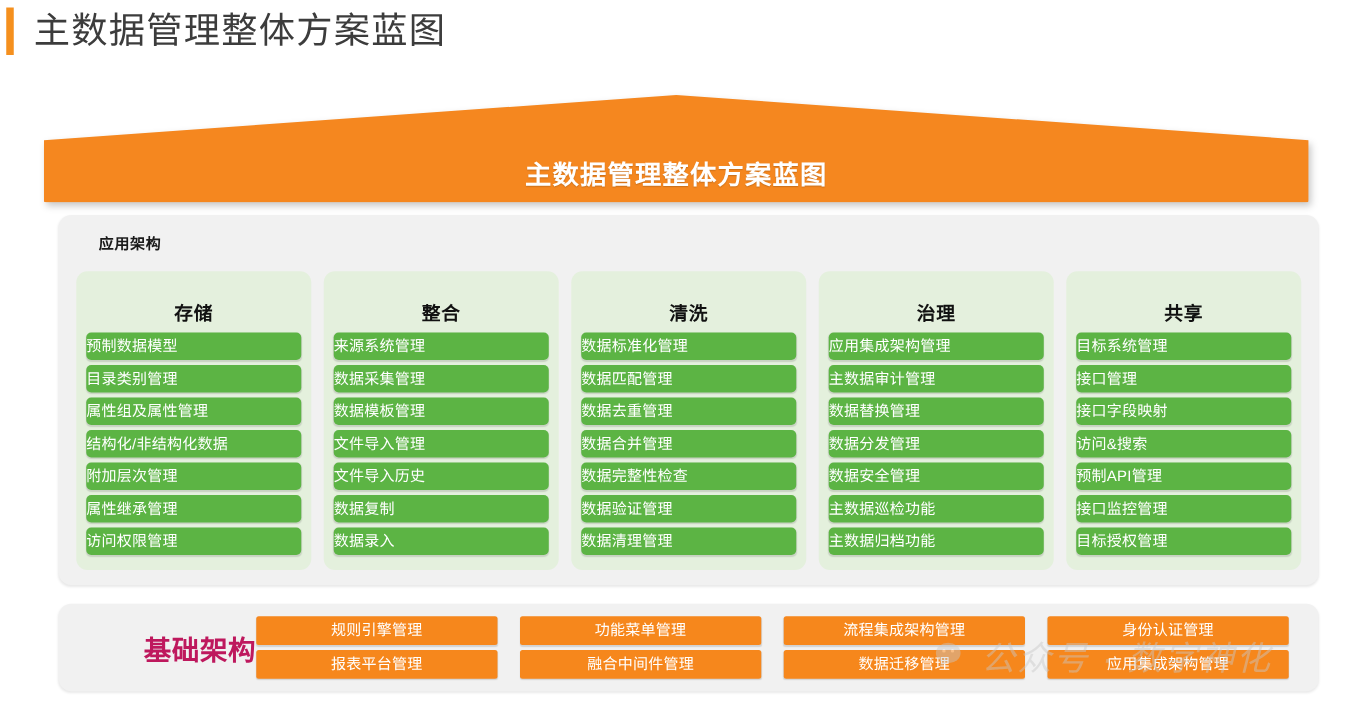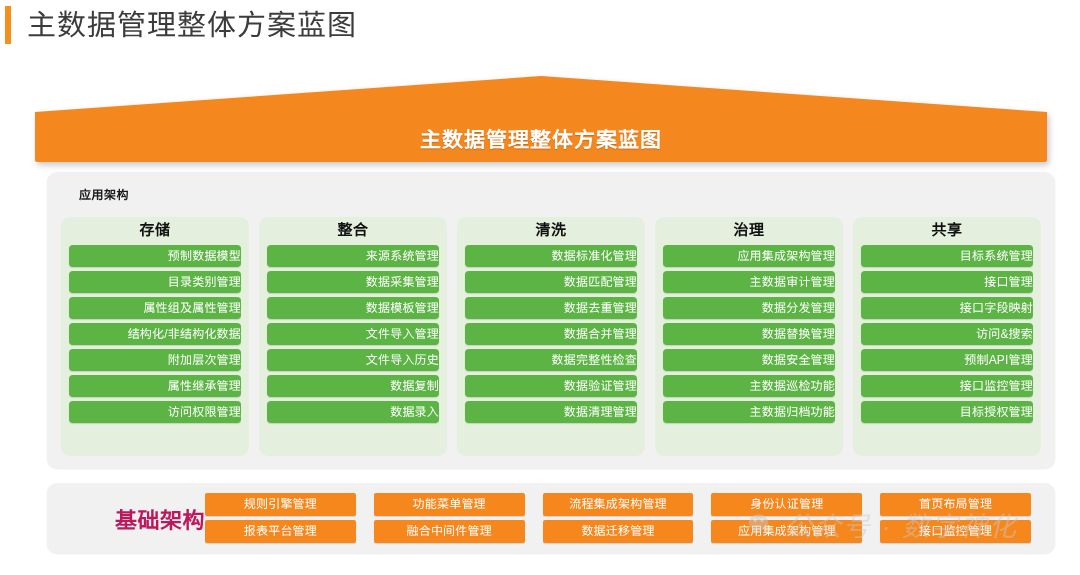--- a/index.html
+++ b/index.html
@@ -94,21 +94,21 @@
     position: absolute;
     left: 14px; right: 14px;
     top: 45px; bottom: 12px;
     display: flex;
     gap: 10px;
   }
   .column {
     flex: 1 1 0;
     background: #E4F0DD;
     border-radius: 9px;
-    padding: 1px 8px 8px 8px;
+    padding: 22px 8px 8px 8px;
     display: flex;
     flex-direction: column;
   }
   .column-title {
     text-align: center;
     font-size: 15px;
     font-weight: bold;
     color: #111111;
     margin-bottom: 6px;
     letter-spacing: 0.5px;
@@ -117,21 +117,21 @@
     display: flex;
     flex-direction: column;
     gap: 4px;
     flex: 1 1 auto;
   }
   .chip {
     background: #5CB444;
     color: #ffffff;
     font-size: 12px;
     border-radius: 4px;
-    text-align: right;
+    text-align: left;
     height: 22px;
     line-height: 22px;
     white-space: nowrap;
     overflow: hidden;
     box-shadow: 0 1px 1px rgba(0,0,0,0.13);
     letter-spacing: 0.2px;
   }
 
   
   .infra-panel {
@@ -255,22 +255,22 @@
             <div class="chip">数据完整性检查</div>
             <div class="chip">数据验证管理</div>
             <div class="chip">数据清理管理</div>
           </div>
         </div>
         <div class="column">
           <div class="column-title">治理</div>
           <div class="chips">
             <div class="chip">应用集成架构管理</div>
             <div class="chip">主数据审计管理</div>
+            <div class="chip">数据替换管理</div>
             <div class="chip">数据分发管理</div>
-            <div class="chip">数据替换管理</div>
             <div class="chip">数据安全管理</div>
             <div class="chip">主数据巡检功能</div>
             <div class="chip">主数据归档功能</div>
           </div>
         </div>
         <div class="column">
           <div class="column-title">共享</div>
           <div class="chips">
             <div class="chip">目标系统管理</div>
             <div class="chip">接口管理</div>
@@ -295,24 +295,20 @@
           <div class="infra-chip">功能菜单管理</div>
           <div class="infra-chip">融合中间件管理</div>
         </div>
         <div class="infra-col">
           <div class="infra-chip">流程集成架构管理</div>
           <div class="infra-chip">数据迁移管理</div>
         </div>
         <div class="infra-col">
           <div class="infra-chip">身份认证管理</div>
           <div class="infra-chip">应用集成架构管理</div>
-        </div>
-        <div class="infra-col">
-          <div class="infra-chip">首页布局管理</div>
-          <div class="infra-chip">接口监控管理</div>
         </div>
       </div>
   </div>
 
   <div class="watermark">
     <svg class="wm-icon" viewBox="0 0 32 28">
       <ellipse cx="12" cy="11" rx="11.5" ry="9.5" fill="#C9C9C9"></ellipse>
       <polygon points="6,18 4,24 10,20.5" fill="#C9C9C9"></polygon>
       <circle cx="8" cy="9" r="1.6" fill="#FFFFFF"></circle>
       <circle cx="16" cy="9" r="1.6" fill="#FFFFFF"></circle>

